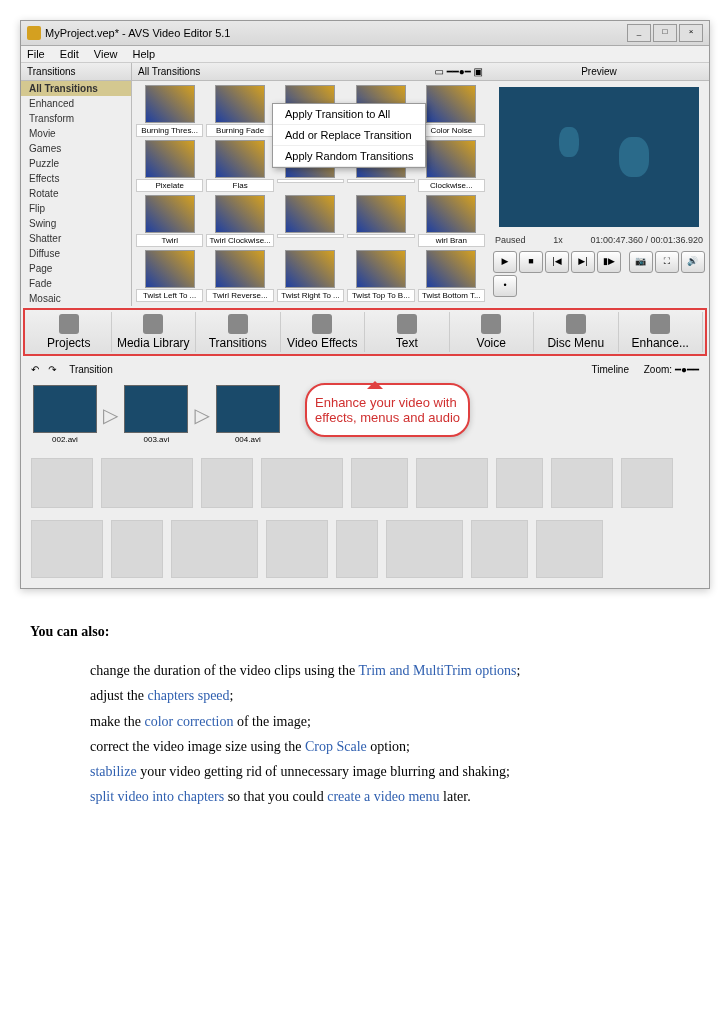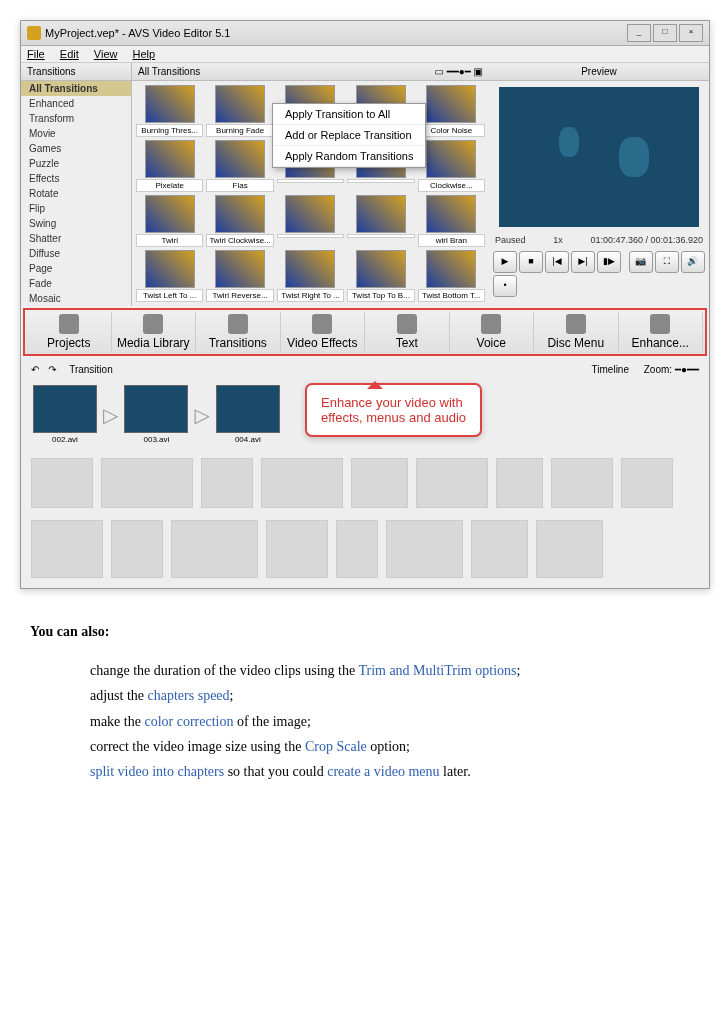--- a/index.html
+++ b/index.html
@@ -3,21 +3,21 @@
 <meta charset="utf-8">
 <style>
 body{margin:0;padding:20px;font-family:Arial,sans-serif;font-size:12px;background:#fff}
 .app-window{width:688px;border:1px solid #999;background:#f0f0f0;box-shadow:0 2px 8px rgba(0,0,0,0.2)}
 .titlebar{background:linear-gradient(#e8e8e8,#d8d8d8);padding:3px 6px;display:flex;align-items:center;font-size:11px;border-bottom:1px solid #aaa}
 .titlebar .icon{width:14px;height:14px;background:#d4a020;margin-right:4px;border-radius:2px}
 .titlebar .title{flex:1}
 .winbtns{display:flex;gap:2px}
 .winbtn{width:22px;height:16px;background:#e0e0e0;border:1px solid #999;font-size:8px;text-align:center;line-height:14px}
 .menubar{padding:2px 6px;font-size:11px;background:#f0f0f0;border-bottom:1px solid #ccc}
-.menubar span{margin-right:12px;text-decoration:underline}
+.menubar span{margin-right:12px;}
 .main-area{display:flex;background:#ddd}
 .left-panel{width:110px;background:#eee;border-right:1px solid #bbb}
 .panel-header{background:linear-gradient(#eee,#ddd);padding:3px 6px;font-size:10px;border-bottom:1px solid #bbb}
 .cat-item{padding:2px 8px;font-size:10px;color:#333;cursor:pointer}
 .cat-item.selected{background:#d4c890;font-weight:bold}
 .center-panel{flex:1;background:#eee;position:relative}
 .thumbs-header{background:linear-gradient(#eee,#ddd);padding:3px 6px;font-size:10px;display:flex;justify-content:space-between;align-items:center;border-bottom:1px solid #bbb}
 .thumbs-grid{padding:4px;display:grid;grid-template-columns:repeat(5,1fr);gap:3px}
 .thumb{text-align:center}
 .thumb-img{width:48px;height:36px;background:linear-gradient(45deg,#2040a0,#d4a020);margin:0 auto;border:1px solid #999}
@@ -35,21 +35,21 @@
 .tool-btn{flex:1;text-align:center;padding:2px;border-right:1px solid #ccc}
 .tool-icon{width:20px;height:20px;margin:0 auto;background:#888;border-radius:3px}
 .tool-label{font-size:12px;margin-top:2px}
 .timeline-area{background:#eee;padding:4px}
 .tl-header{display:flex;justify-content:space-between;padding:2px 6px;font-size:10px;align-items:center}
 .tl-clips{display:flex;gap:6px;padding:8px;align-items:center}
 .clip{text-align:center}
 .clip-img{width:62px;height:46px;background:#1a4a6a;border:1px solid #666}
 .clip-label{font-size:8px;margin-top:2px}
 .arrow{font-size:20px;color:#999}
-.callout{position:absolute;top:6px;left:280px;background:#fff;border:2px solid #e04040;border-radius:7px;padding:10px 14px;color:#d03030;font-size:13px;box-shadow:0 2px 6px rgba(0,0,0,0.2);z-index:5}
+.callout{position:absolute;top:6px;left:280px;background:#fff;border:2px solid #e04040;border-radius:20px;padding:10px 8px;color:#d03030;font-size:13px;box-shadow:0 2px 6px rgba(0,0,0,0.2);z-index:5}
 .callout:before{content:'';position:absolute;top:-12px;left:60px;border:8px solid transparent;border-bottom-color:#e04040}
 .placeholder-row{display:flex;gap:8px;padding:6px}
 .ph{background:#d8d8d8;border:1px solid #ccc}
 .doc-text{margin-top:30px;font-family:"Times New Roman",serif;font-size:14px;line-height:1.8;padding:0 10px}
 .doc-text b{font-weight:bold}
 .doc-text .link{color:#3060b0}
 .doc-text li{margin-left:20px;list-style:none}
 .timeline-wrapper{position:relative}
 </style>
 </head>
@@ -303,15 +303,16 @@
   </div>
 </div>
 
 <div class="doc-text">
   <p><b>You can also:</b></p>
   <ul id="doclist">
       <li>change the duration of the video clips using the <span class="link">Trim and MultiTrim options</span>;</li>
       <li>adjust the <span class="link">chapters speed</span>;</li>
       <li>make the <span class="link">color correction</span> of the image;</li>
       <li>correct the video image size using the <span class="link">Crop Scale</span> option;</li>
+      <li><span class="link">stabilize</span> your video getting rid of unnecessary image blurring and shaking;</li>
       <li><span class="link">split video into chapters</span> so that you could <span class="link">create a video menu</span> later.</li>
     </ul>
 </div>
 
 </body></html>

